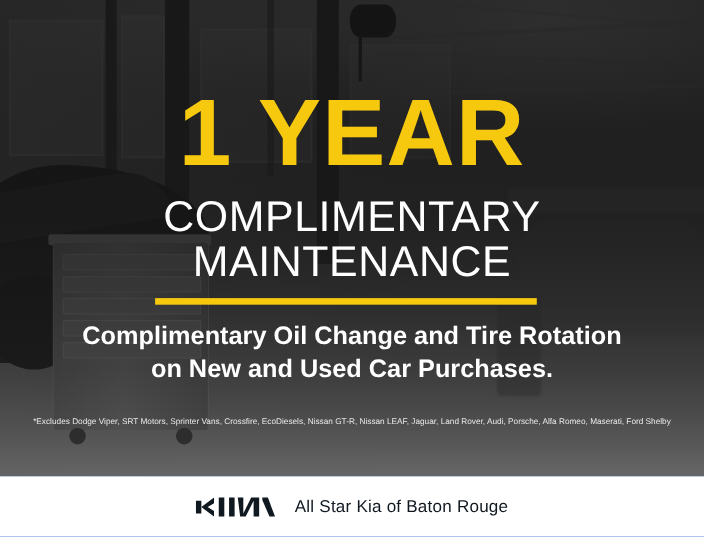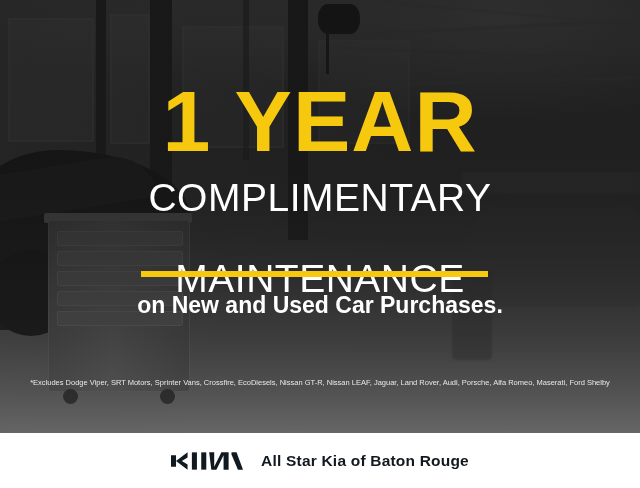--- a/index.html
+++ b/index.html
@@ -203,21 +203,21 @@
   .subhead {
     position: absolute;
     left: 0; right: 0;
     top: 177px;
     color: #ffffff;
     font-size: 39px;
     line-height: 41px;
     font-weight: normal;
     letter-spacing: 0.5px;
   }
-  .subhead .line2 { display: block; margin-top: 40px; }
+  .subhead .line2 { display: block; }
 
   .rule {
     position: absolute;
     left: 141px;
     top: 271px;
     width: 347px;
     height: 6px;
     background: #F6C90E;
   }
 
@@ -253,21 +253,21 @@
     background: #ffffff;
     display: flex;
     align-items: center;
     justify-content: center;
     gap: 18px;
   }
   .kia-logo { display: block; }
   .dealer-name {
     color: #101820;
     font-size: 15.5px;
-    font-weight: bold;
+    font-weight: normal;
     letter-spacing: 0.2px;
   }
 </style>
 </head>
 <body>
 
 <div class="banner">
 
   <div class="hero">
     <div class="photo">
@@ -316,20 +316,21 @@
     <div class="headline">1 YEAR</div>
 
     <div class="subhead">
       <span class="line1">COMPLIMENTARY</span>
       <span class="line2">MAINTENANCE</span>
     </div>
 
     <div class="rule"></div>
 
     <div class="promo">
+      <span class="line1">Complimentary Oil Change and Tire Rotation</span>
       <span class="line2">on New and Used Car Purchases.</span>
     </div>
 
     <div class="disclaimer">
       <span>*Excludes Dodge Viper, SRT Motors, Sprinter Vans, Crossfire, EcoDiesels, Nissan GT-R, Nissan LEAF, Jaguar, Land Rover, Audi, Porsche, Alfa Romeo, Maserati, Ford Shelby</span>
     </div>
 
   </div>
 
   <div class="footer">

